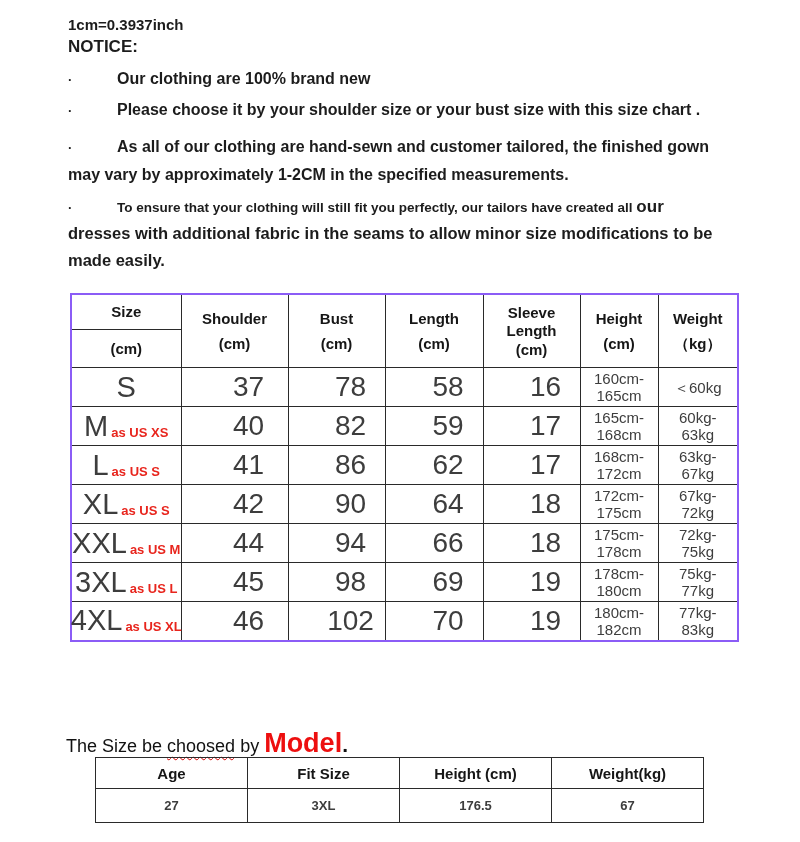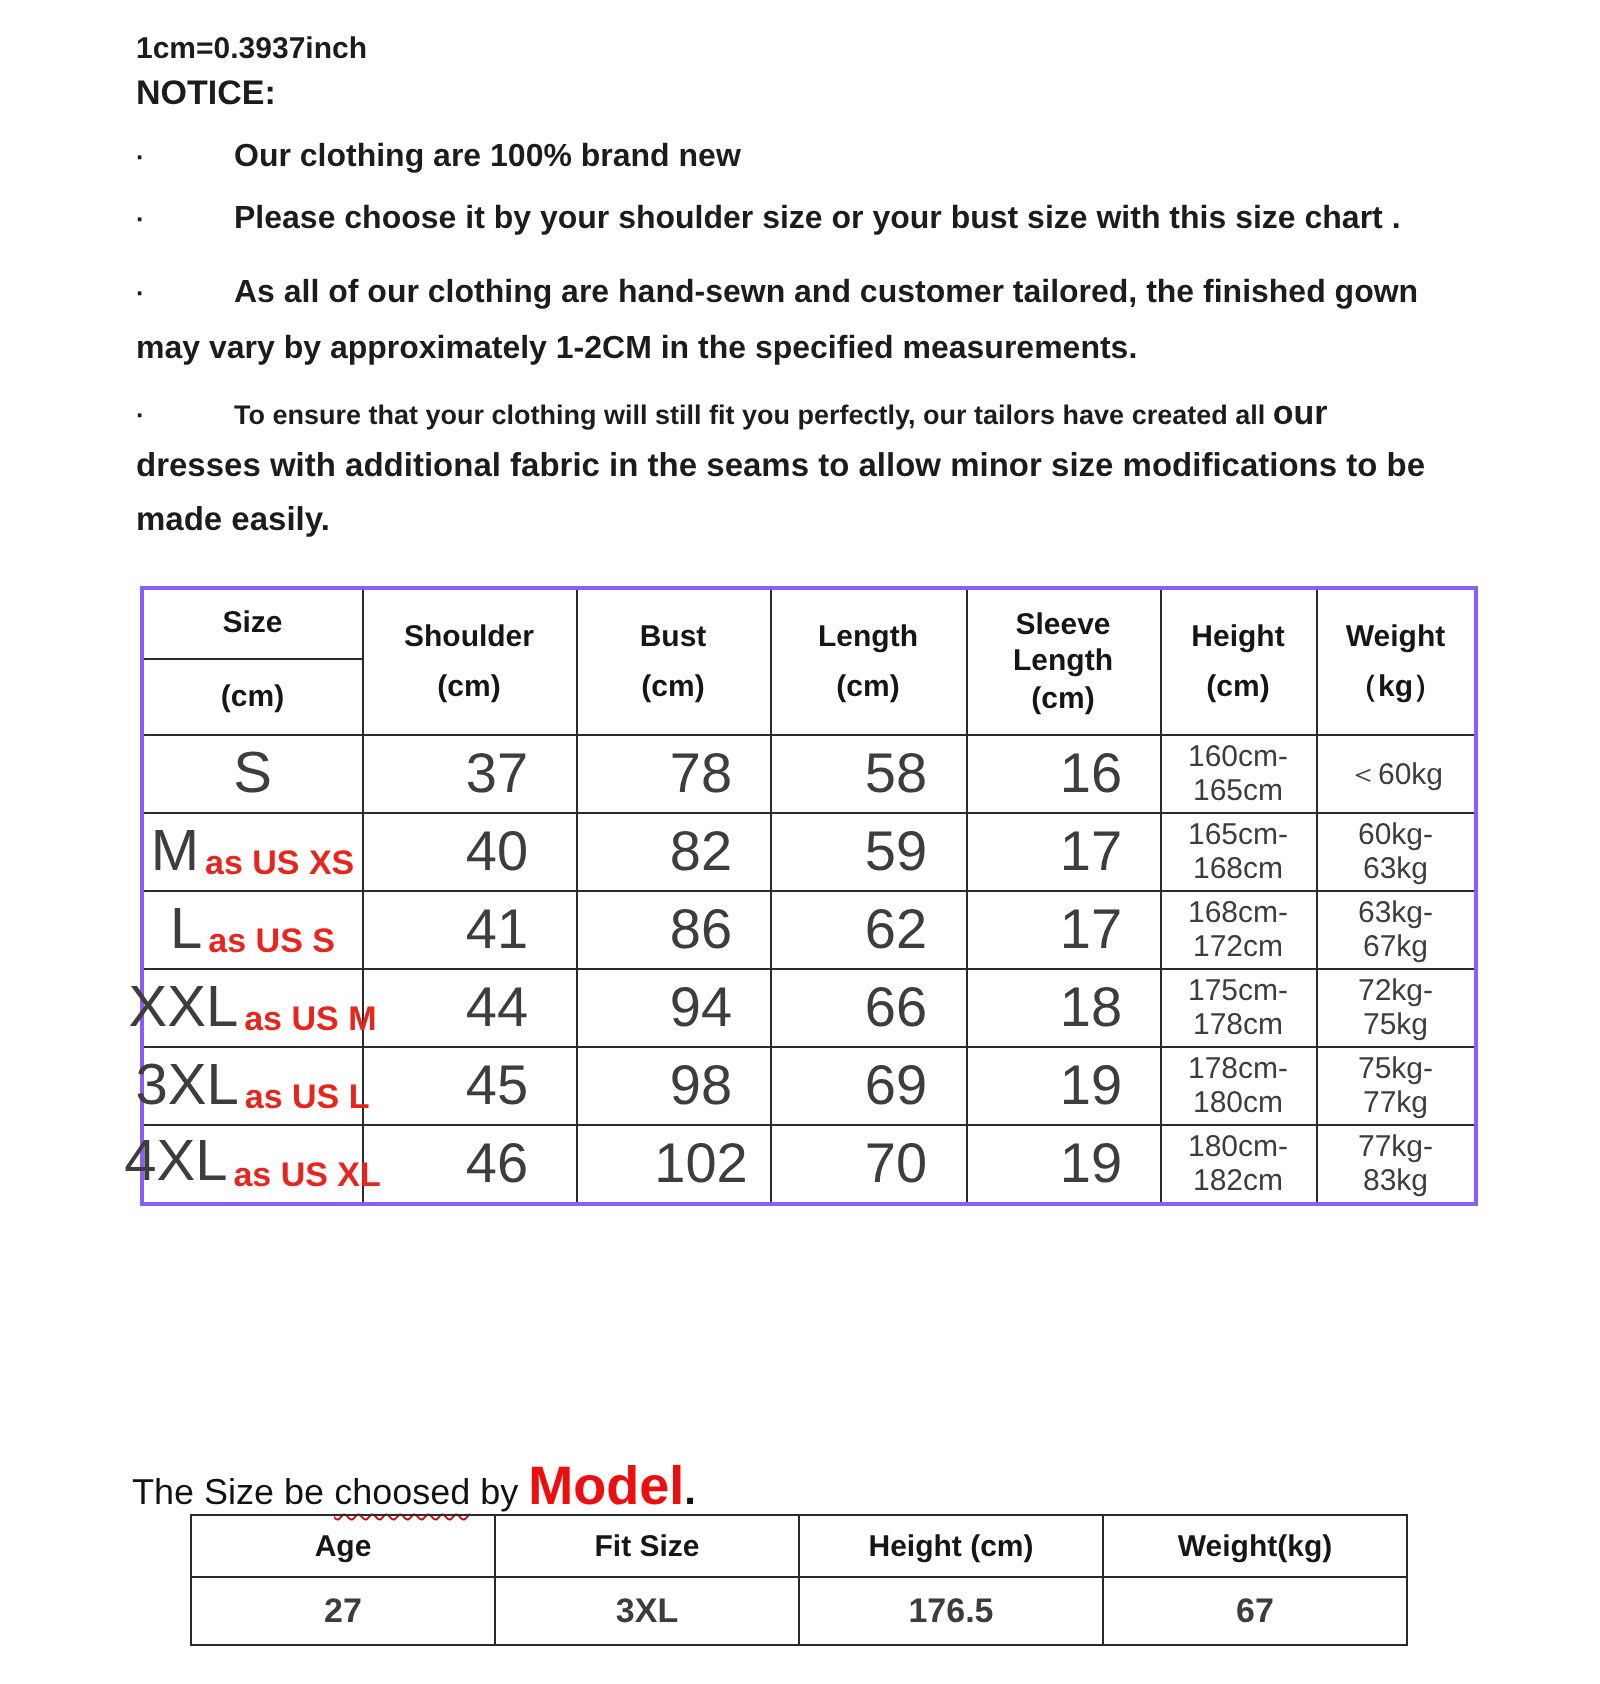--- a/index.html
+++ b/index.html
@@ -33,21 +33,21 @@
   .size-table th { height:72px; font-size:15px; font-weight:bold; color:#161616; }
   .h-label { display:block; line-height:18px; }
   .h-unit  { display:block; line-height:18px; margin-top:7px; }
   .size-th { padding:0; }
   .size-top  { height:34px; line-height:34px; border-bottom:1px solid #2a2a2a; }
   .size-unit { height:37px; line-height:37px; }
   .size-table tbody tr { height:39px; }
   td.num { font-size:28px; font-weight:400; color:#3d3d3d;padding-left:28px; }
   .size-wrap { display:flex; justify-content:center; align-items:center; white-space:nowrap; }
   .size-letter { font-size:29px; font-weight:400; color:#3d3d3d; }
-  .us-label { font-size:17px; font-weight:bold; color:#e8251d; margin:12px 0 0 3px; }
+  .us-label { font-size:13px; font-weight:bold; color:#e8251d; margin:12px 0 0 3px; }
   .us-label:empty { display:none; }
   td.range { font-size:15px; line-height:17px; color:#3d3d3d; white-space:pre-line; }
 
   
   .model-title { position:absolute; left:66px; top:710px; font-size:18px; color:#111; white-space:nowrap; }
   .wavy {
     text-decoration-line:underline; text-decoration-style:wavy;
     text-decoration-color:#d20000; text-decoration-thickness:1px; text-underline-offset:4px;
   }
   .model-word { color:#ed0f0f; font-weight:bold; font-size:27px; }
@@ -56,21 +56,21 @@
   
   .model-table {
     position:absolute; left:95px; top:757px;
     border-collapse:collapse; table-layout:fixed; width:608px;
     border:1px solid #2a2a2a;
   }
   .model-table th, .model-table td {
     border:1px solid #2a2a2a; padding:0; text-align:center; vertical-align:middle;
   }
   .model-table th { height:30px; font-size:15px; font-weight:bold; color:#161616; }
-  .model-table td { height:33px; font-size:17px; font-weight:bold; color:#3d3d3d; }
+  .model-table td { height:33px; font-size:13px; font-weight:bold; color:#3d3d3d; }
 </style>
 </head>
 <body>
 
 <div class="notice">
   <p class="conv">1cm=0.3937inch</p>
   <p class="notice-title">NOTICE:</p>
 
   <p class="bullet"><span class="dot">·</span><span>Our clothing are 100% brand new</span></p>
 
@@ -166,20 +166,36 @@
       </div>
     </td>
     <td class="num">41</td>
     <td class="num">86</td>
     <td class="num">62</td>
     <td class="num">17</td>
     <td class="range">168cm-
 172cm</td>
     <td class="range">63kg-
 67kg</td>
+  </tr>
+      <tr>
+    <td>
+      <div class="size-wrap">
+        <span class="size-letter">XL</span>
+        <span class="us-label">as US S</span>
+      </div>
+    </td>
+    <td class="num">42</td>
+    <td class="num">90</td>
+    <td class="num">64</td>
+    <td class="num">18</td>
+    <td class="range">172cm-
+175cm</td>
+    <td class="range">67kg-
+72kg</td>
   </tr>
       <tr>
     <td>
       <div class="size-wrap">
         <span class="size-letter">XXL</span>
         <span class="us-label">as US M</span>
       </div>
     </td>
     <td class="num">44</td>
     <td class="num">94</td>

